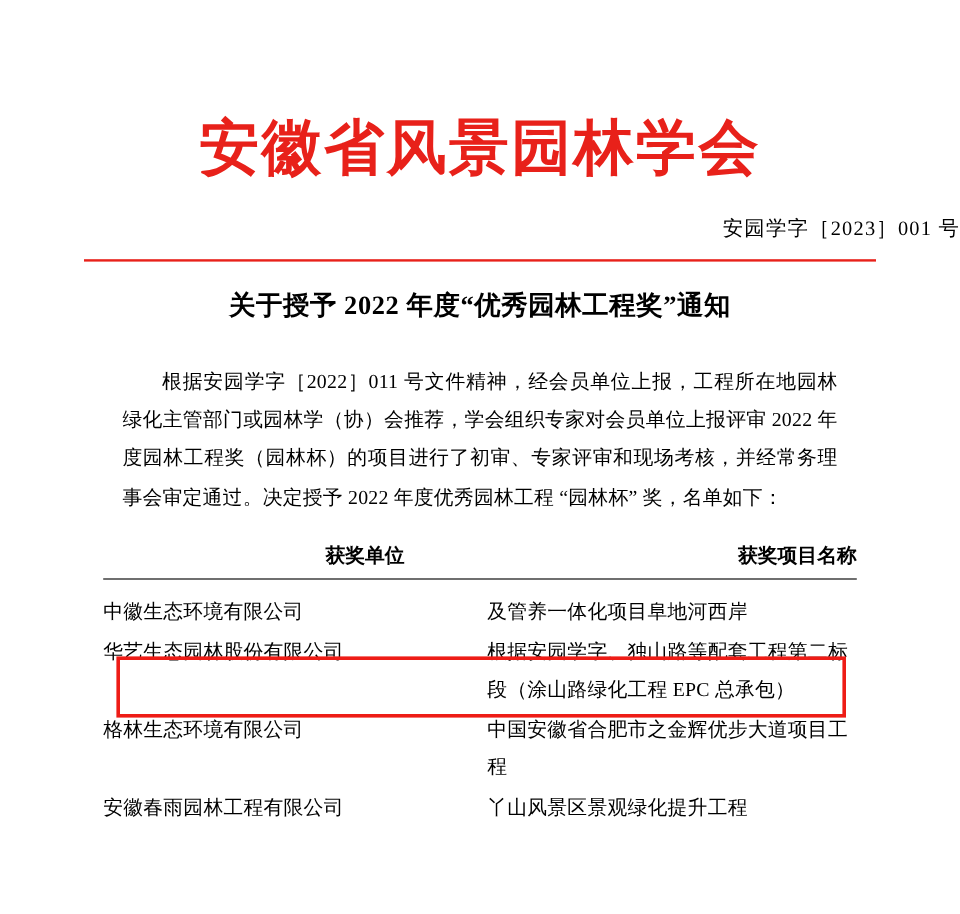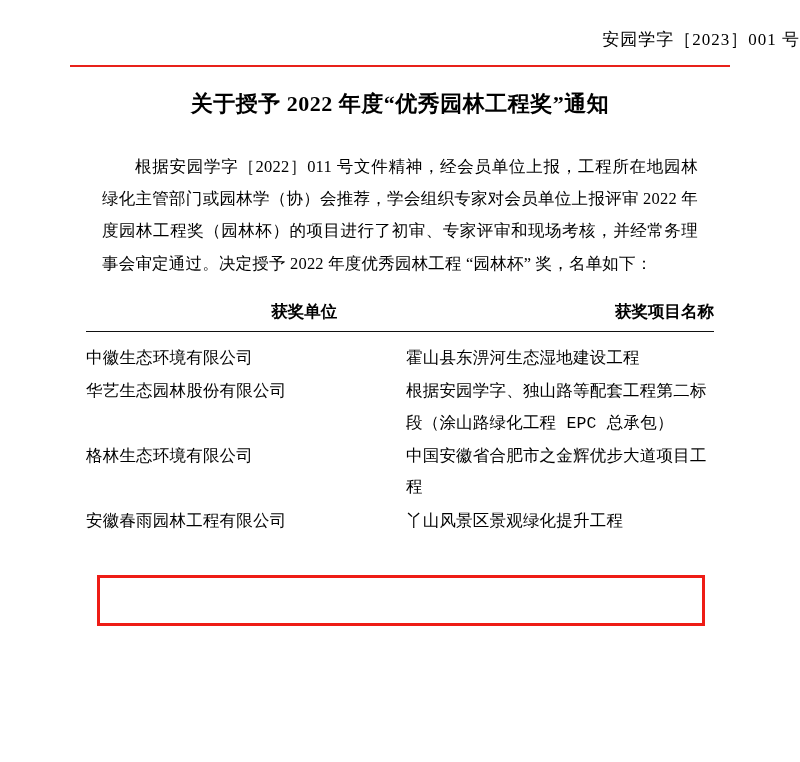--- a/index.html
+++ b/index.html
@@ -74,21 +74,20 @@
   table.awards th {
     font-weight: bold;
     text-align: right;
     padding: 0 0 2px 0;
     font-size: 16.5px;
   }
   table.awards td {
     vertical-align: top;
     padding: 1px 0;
     letter-spacing: 0.2px;
-    font-family: Liberation Mono, monospace;
   }
   td.col-left {
     width: 320px;
     padding-right: 8px;
   }
   td.col-right {
     width: 308px;
   }
   .hr-thin {
     width: 628px;
@@ -112,20 +111,21 @@
     border: 3px solid #ee1c16;
     box-sizing: border-box;
     pointer-events: none;
   }
 </style>
 </head>
 <body>
 
 <div class="page">
 
+  <h1 class="org-title">安徽省风景园林学会</h1>
 
   <div class="doc-number">安园学字［2023］001 号</div>
 
   <div class="red-rule"></div>
 
   <div class="doc-title">关于授予 2022 年度“优秀园林工程奖”通知</div>
 
   <div class="body-wrap">
     <p class="para">根据安园学字［2022］011 号文件精神，经会员单位上报，工程所在地园林绿化主管部门或园林学（协）会推荐，学会组织专家对会员单位上报评审 2022 年度园林工程奖（园林杯）的项目进行了初审、专家评审和现场考核，并经常务理事会审定通过。决定授予 2022 年度优秀园林工程 “园林杯” 奖，名单如下：</p>
   </div>
@@ -136,21 +136,21 @@
         <th class="col-left">获奖单位</th>
         <th class="col-right">获奖项目名称</th>
       </tr>
     </thead>
   </table>
   <div class="hr-thin"></div>
   <table class="awards">
     <tbody>
       <tr>
         <td class="col-left">中徽生态环境有限公司</td>
-        <td class="col-right">霍山县东淠河生态湿地建设工程</td>
+        <td class="col-right">及管养一体化项目阜地河西岸</td>
       </tr>
       <tr>
         <td class="col-left">华艺生态园林股份有限公司</td>
         <td class="col-right">根据安园学字、独山路等配套工程第二标段（涂山路绿化工程 EPC 总承包）</td>
       </tr>
       <tr class="highlight-row">
         <td class="col-left">格林生态环境有限公司</td>
         <td class="col-right">中国安徽省合肥市之金辉优步大道项目工程</td>
       </tr>
       <tr>

